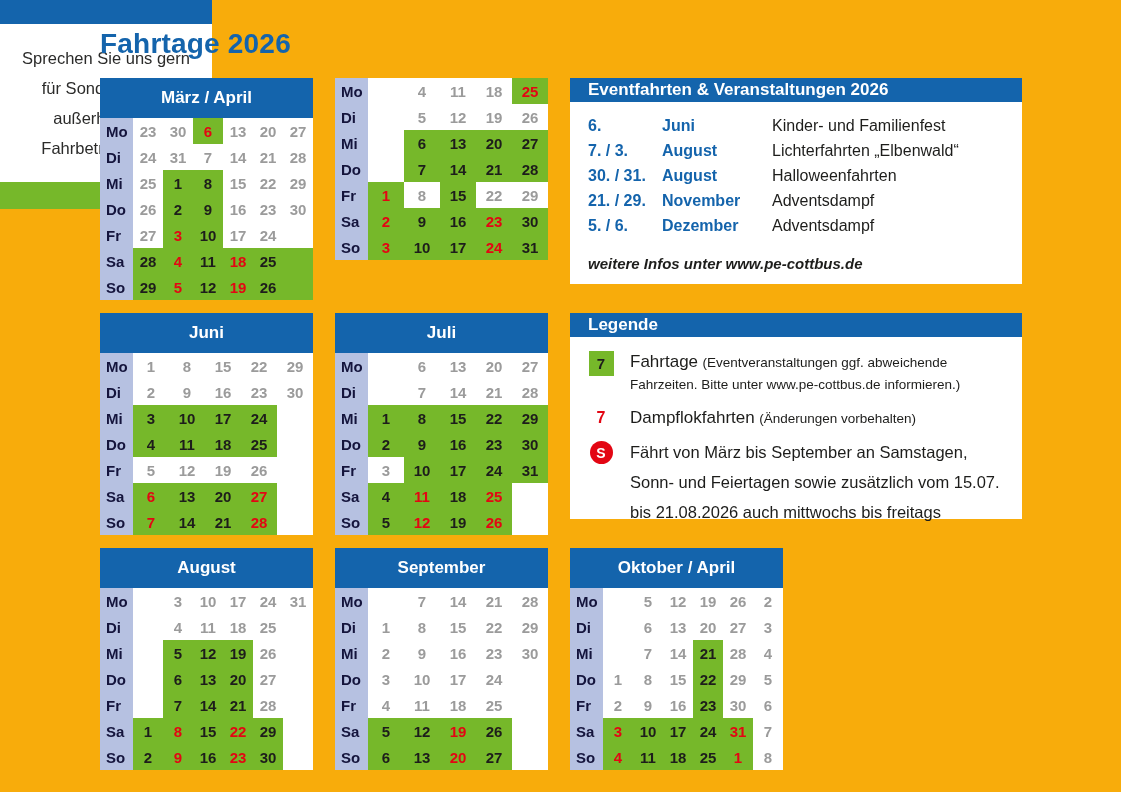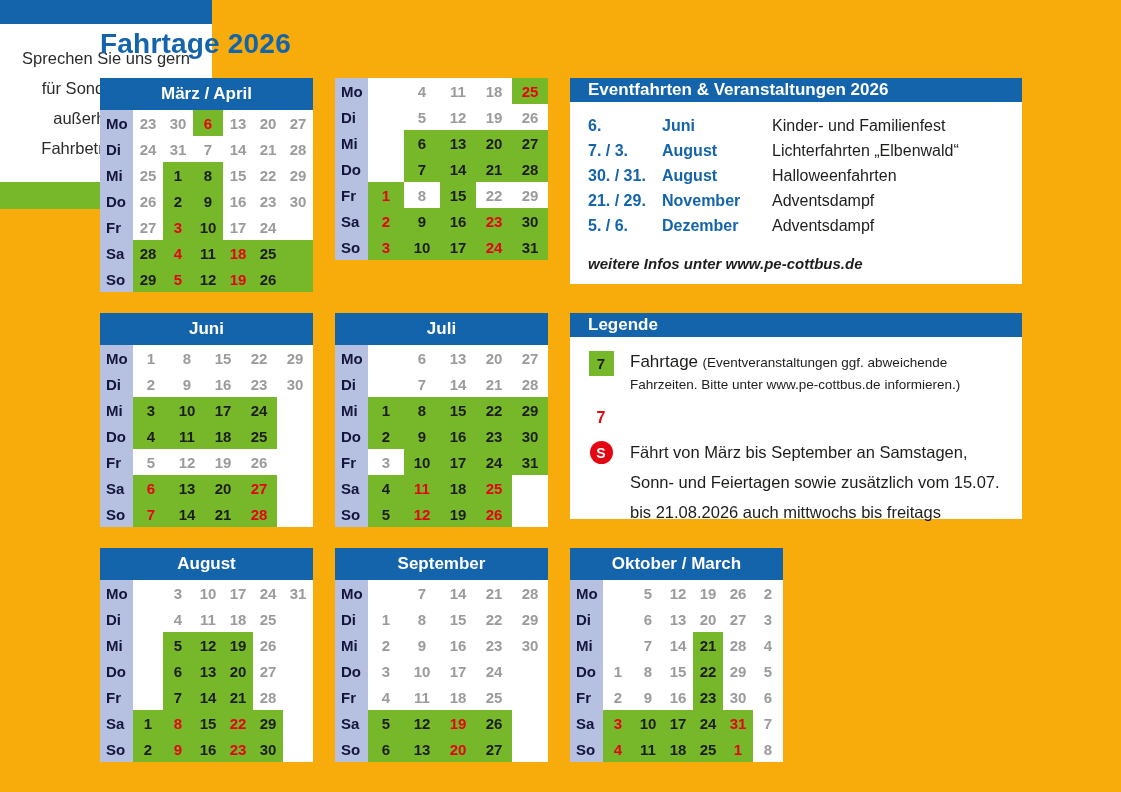--- a/index.html
+++ b/index.html
@@ -3,21 +3,21 @@
 <meta charset="utf-8">
 <style>
   html,body{margin:0;padding:0;}
   body{font-family:"Liberation Sans","DejaVu Sans",sans-serif;}
   #canvas{position:relative;width:1121px;height:792px;background:#F8AC0B;overflow:hidden;}
 
   .page-title{position:absolute;left:100px;top:28px;font-size:28px;font-weight:bold;color:#1464AC;letter-spacing:.2px;}
 
   
   .cal{position:absolute;width:213px;background:#fff;}
-  .cal-head{height:32px;background:#1464AC;color:#fff;font-size:17px;font-weight:bold;
+  .cal-head{height:40px;background:#1464AC;color:#fff;font-size:17px;font-weight:bold;
             display:flex;align-items:center;justify-content:center;}
   .cal-row{display:flex;height:26px;}
   .cal-day{width:33px;background:#B6C1E1;color:#14143C;font-size:15px;font-weight:bold;
            display:flex;align-items:center;padding-left:6px;box-sizing:border-box;}
   .cal-cell{display:flex;align-items:center;justify-content:center;font-size:15px;font-weight:bold;background:#fff;}
   .cal-cell.green{background:#76B82A;}
 
   #cal-maerz{left:100px;top:78px;}  #cal-mai{left:335px;top:78px;}
   #cal-juni{left:100px;top:313px;}  #cal-juli{left:335px;top:313px;}
   #cal-august{left:100px;top:548px;} #cal-september{left:335px;top:548px;} #cal-oktnov{left:570px;top:548px;}
@@ -424,21 +424,21 @@
       <div class="cal-row">
         <div class="cal-day">So</div>
         <div class="cal-cell green" style="width: 36px; color: rgb(29, 29, 27);">6</div>
         <div class="cal-cell green" style="width: 36px; color: rgb(29, 29, 27);">13</div>
         <div class="cal-cell green" style="width: 36px; color: rgb(227, 6, 19);">20</div>
         <div class="cal-cell green" style="width: 36px; color: rgb(29, 29, 27);">27</div>
         <div class="cal-cell" style="width: 36px; color: rgb(155, 155, 155);"></div>
       </div>
     </div>
   <div class="cal" id="cal-oktnov">
-      <div class="cal-head">Oktober / March</div>
+      <div class="cal-head">Oktober / April</div>
       <div class="cal-row">
         <div class="cal-day">Mo</div>
         <div class="cal-cell" style="width: 30px; color: rgb(155, 155, 155);"></div>
         <div class="cal-cell" style="width: 30px; color: rgb(155, 155, 155);">5</div>
         <div class="cal-cell" style="width: 30px; color: rgb(155, 155, 155);">12</div>
         <div class="cal-cell" style="width: 30px; color: rgb(155, 155, 155);">19</div>
         <div class="cal-cell" style="width: 30px; color: rgb(155, 155, 155);">26</div>
         <div class="cal-cell" style="width: 30px; color: rgb(155, 155, 155);">2</div>
       </div>
       <div class="cal-row">
@@ -538,20 +538,24 @@
           </div>
         <div class="legend-text">
           <span class="legend-label">Fahrtage</span>
           <span class="legend-note">(Eventveranstaltungen ggf. abweichende Fahrzeiten. Bitte unter www.pe-cottbus.de informieren.)</span>
         </div>
       </div>
       <div class="legend-item">
         <div class="legend-sym">
             <span class="sym-red7">7</span>
           </div>
+        <div class="legend-text">
+          <span class="legend-label">Dampflokfahrten</span>
+          <span class="legend-note">(Änderungen vorbehalten)</span>
+        </div>
       </div>
       <div class="legend-item">
         <div class="legend-sym">
             <span class="sym-scircle">S</span>
           </div>
         <div class="legend-stext">Fährt von März bis September an Samstagen, Sonn- und Feiertagen sowie zusätzlich vom 15.07. bis 21.08.2026 auch mittwochs bis freitags</div>
       </div>
     </div>
   </div>
 

